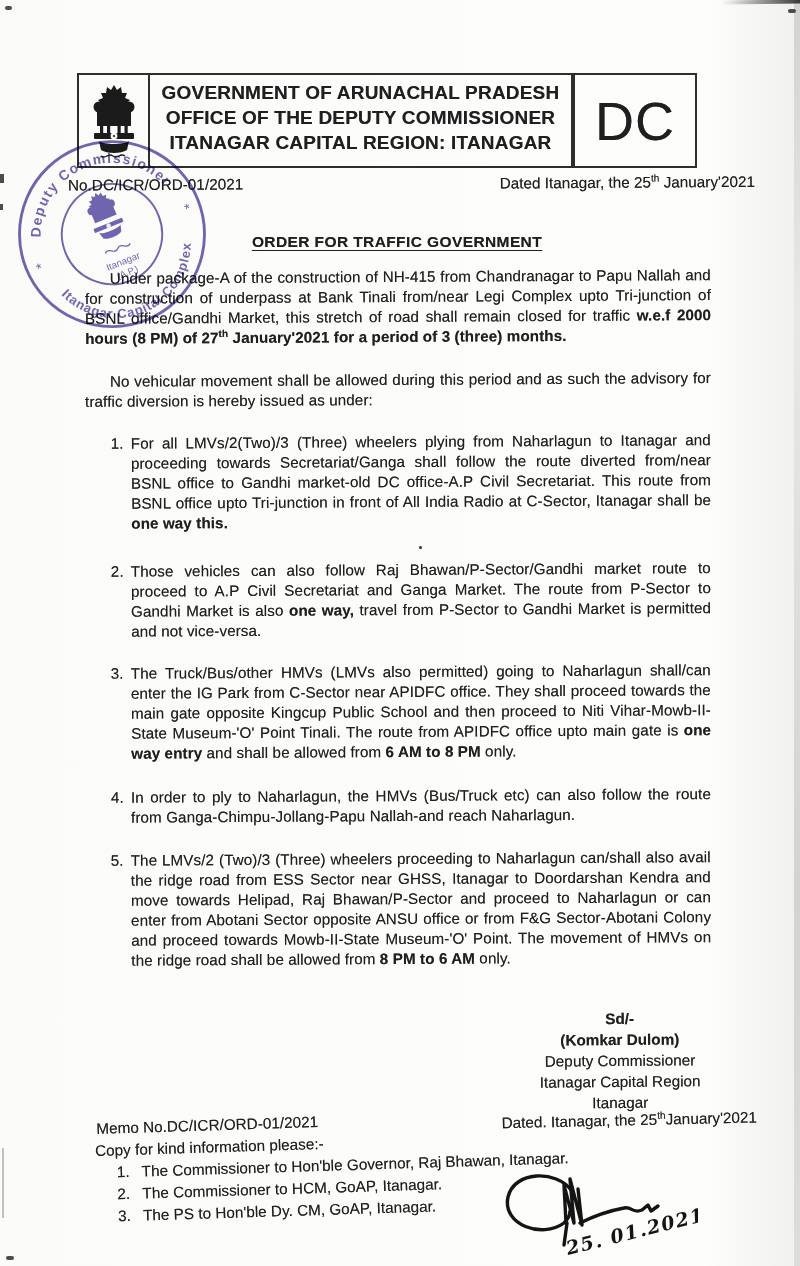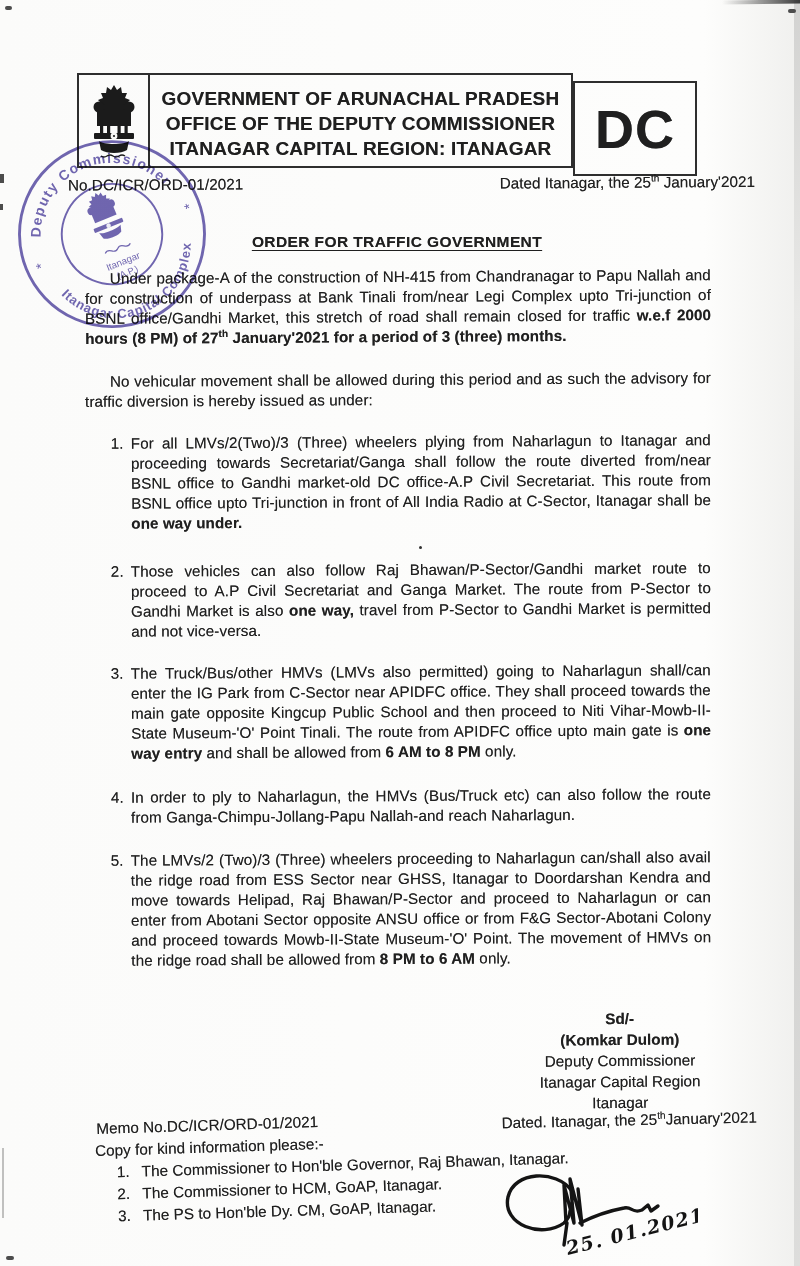--- a/index.html
+++ b/index.html
@@ -8,23 +8,23 @@
     background:linear-gradient(90deg,#fbfbfa 0%,#fdfdfc 88%,#f1f1ef 99%);
     font-family:"Liberation Sans","DejaVu Sans",sans-serif;
     color:#1f1f1f;
   }
   .page *{box-sizing:border-box;}
   .txt{text-shadow:0 0 .4px rgba(0,0,0,.55);}
   
   .header-box{position:absolute;left:77px;top:73px;width:496px;height:95px;
     border:2px solid #2e2e2e;display:flex;}
   .emblem-cell{width:71px;border-right:2px solid #2e2e2e;display:flex;align-items:center;justify-content:center;}
-  .org-cell{flex:1;text-align:center;padding-top:11px;font-weight:bold;font-size:19px;line-height:25px;letter-spacing:.2px;}
-  .dc-box{position:absolute;left:573px;top:81px;width:124px;height:95px;border:2px solid #2e2e2e;
-    display:flex;align-items:center;justify-content:center;font-size:54px;font-weight:bold;letter-spacing:1px;}
+  .org-cell{flex:1;text-align:center;padding-top:5px;font-weight:bold;font-size:19px;line-height:25px;letter-spacing:.2px;}
+  .dc-box{position:absolute;left:573px;top:73px;width:124px;height:95px;border:2px solid #2e2e2e;
+    display:flex;align-items:center;justify-content:center;font-size:54px;font-weight:normal;letter-spacing:1px;}
   
   .ref-no{position:absolute;left:68px;top:176px;font-size:15.3px;transform:rotate(-.4deg);}
   .ref-date{position:absolute;left:420px;top:174px;width:335px;text-align:right;font-size:15.3px;transform:rotate(-.4deg);}
   sup{font-size:10px;vertical-align:super;line-height:0;margin-top:20px;}
   
   .title{position:absolute;left:85px;top:233px;width:624px;text-align:center;font-weight:bold;
     font-size:15.5px;letter-spacing:.4px;text-decoration:underline;text-underline-offset:3px;}
   
   .para,.oli{font-size:15.2px;line-height:20px;letter-spacing:.1px;}
   .para{position:absolute;left:85px;width:626px;text-align:justify;transform:rotate(-.35deg);}
@@ -100,21 +100,21 @@
   <div class="ref-date txt"><span>Dated Itanagar, the 25</span><sup>th</sup><span> January'2021</span></div>
 
   <div class="title txt">ORDER FOR TRAFFIC GOVERNMENT</div>
 
   <div class="para para1 txt"><span>Under package-A of the construction of NH-415 from Chandranagar to Papu Nallah and for construction of underpass at Bank Tinali from/near Legi Complex upto Tri-junction of BSNL office/Gandhi Market, this stretch of road shall remain closed for traffic </span><b>w.e.f 2000 hours (8 PM) of 27</b><sup><b>th</b></sup><b> January'2021 for a period of 3 (three) months.</b></div>
 
   <div class="para para2 txt">No vehicular movement shall be allowed during this period and as such the advisory for traffic diversion is hereby issued as under:</div>
 
   <div class="oli li1 txt">
     <span class="num">1.</span>
-    <span class="txt-block"><span>For all LMVs/2(Two)/3 (Three) wheelers plying from Naharlagun to Itanagar and proceeding towards Secretariat/Ganga shall follow the route diverted from/near BSNL office to Gandhi market-old DC office-A.P Civil Secretariat. This route from BSNL office upto Tri-junction in front of All India Radio at C-Sector, Itanagar shall be </span><b>one way under.</b></span>
+    <span class="txt-block"><span>For all LMVs/2(Two)/3 (Three) wheelers plying from Naharlagun to Itanagar and proceeding towards Secretariat/Ganga shall follow the route diverted from/near BSNL office to Gandhi market-old DC office-A.P Civil Secretariat. This route from BSNL office upto Tri-junction in front of All India Radio at C-Sector, Itanagar shall be </span><b>one way this.</b></span>
   </div>
   <div class="oli li2 txt">
     <span class="num">2.</span>
     <span class="txt-block"><span>Those vehicles can also follow Raj Bhawan/P-Sector/Gandhi market route to proceed to A.P Civil Secretariat and Ganga Market. The route from P-Sector to Gandhi Market is also </span><b>one way,</b><span> travel from P-Sector to Gandhi Market is permitted and not vice-versa.</span></span>
   </div>
   <div class="oli li3 txt">
     <span class="num">3.</span>
     <span class="txt-block"><span>The Truck/Bus/other HMVs (LMVs also permitted) going to Naharlagun shall/can enter the IG Park from C-Sector near APIDFC office. They shall proceed towards the main gate opposite Kingcup Public School and then proceed to Niti Vihar-Mowb-II-State Museum-'O' Point Tinali. The route from APIDFC office upto main gate is </span><b>one way entry</b><span> and shall be allowed from </span><b>6 AM to 8 PM</b><span> only.</span></span>
   </div>
   <div class="oli li4 txt">

